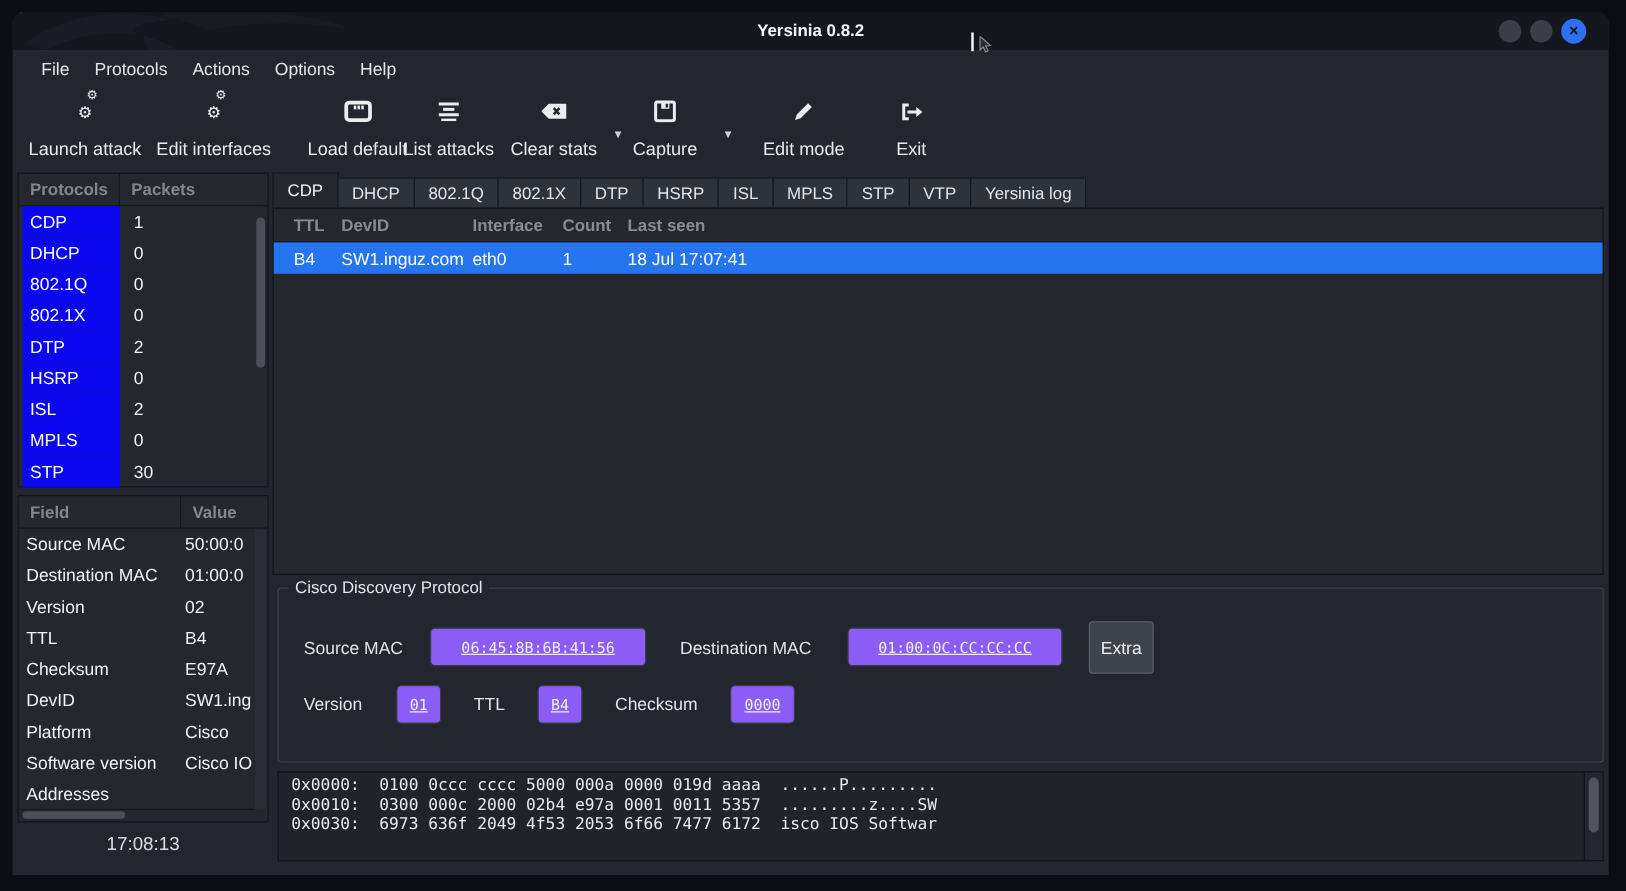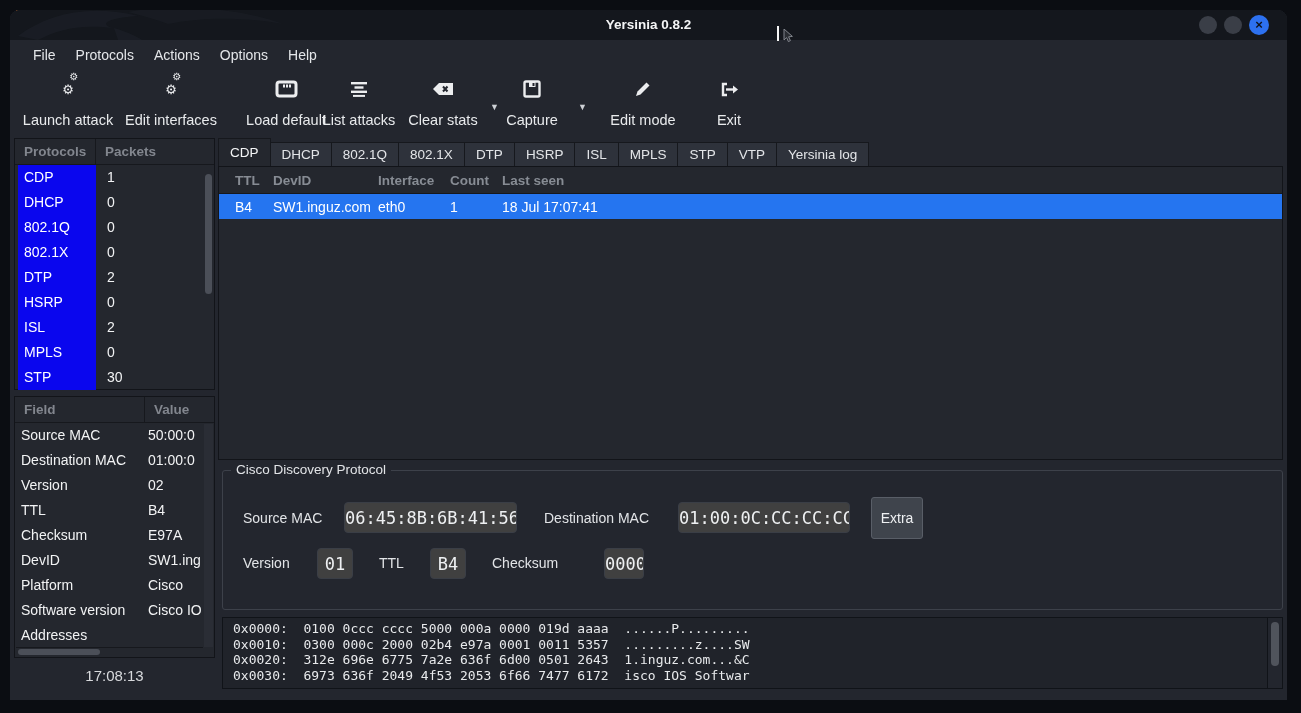--- a/index.html
+++ b/index.html
@@ -112,23 +112,23 @@
   .cdpframe {
     position:absolute; left:212px; top:460px; width:1061px; height:140px;
     border:1px solid #3d414a; border-radius:3px;
   }
   .cdpframe .legend {
     position:absolute; top:-9px; left:8px; background:#23262e; padding:0 5px;
     font-size:13.5px; color:#e2e4e7;text-align:right;
   }
   .flabel { position:absolute; font-size:14px; color:#e2e4e7; height:30px; line-height:30px; }
   .fentry {
-    position:absolute; background:#404040; border:1px solid #3a3e46; border-radius:4px;
-    color:#eef0f2; font-family:"DejaVu Sans Mono", monospace; font-size:17px;
-    height:31px; text-align:center; outline:none;
+    position:absolute; background:#8b5cf6; border:1px solid #3a3e46; border-radius:4px;
+    color:#eef0f2; font-family:"DejaVu Sans Mono", monospace; font-size:12px;
+    height:31px; text-align:center; outline:none;text-decoration:underline;
   }
   .extra-btn {
     position:absolute; left:648px; top:26px; width:52px; height:42px;
     background:#3f444c; border:1px solid #595e67; border-radius:3px;
     color:#eef0f2; font-size:14px; font-family:"Liberation Sans", sans-serif;
   }
   
   .hexpanel {
     position:absolute; left:212px; top:607px; width:1061px; height:72px;
     background:#20232a; border:1px solid #101318; overflow:hidden;
@@ -385,28 +385,27 @@
 
     <button class="extra-btn">Extra</button>
 
     <span class="flabel" style="left:20px;top:77px">Version</span>
     <input class="fentry" style="left: 94px; top: 77px; width: 36px;" readonly="" value="01">
 
     <span class="flabel" style="left:156px;top:77px">TTL</span>
     <input class="fentry" style="left: 207px; top: 77px; width: 36px;" readonly="" value="B4">
 
     <span class="flabel" style="left:269px;top:77px">Checksum</span>
-    <input class="fentry" style="left: 381px; top: 77px; width: 40px;" readonly="" value="0000">
+    <input class="fentry" style="left: 361px; top: 77px; width: 52px;" readonly="" value="0000">
   </div>
 
   <div class="hexpanel">
     <div class="hexlines">
       <div class="hexline">0x0000:  0100 0ccc cccc 5000 000a 0000 019d aaaa  ......P.........</div>
       <div class="hexline">0x0010:  0300 000c 2000 02b4 e97a 0001 0011 5357  .........z....SW</div>
-      <div class="hexline">0x0020:  312e 696e 6775 7a2e 636f 6d00 0501 2643  1.inguz.com...&amp;C</div>
       <div class="hexline">0x0030:  6973 636f 2049 4f53 2053 6f66 7477 6172  isco IOS Softwar</div>
     </div>
     <div class="vsb">
         <div class="thumb"></div>
       </div>
   </div>
 
 </div>
 
 <div class="ibeam"></div>

